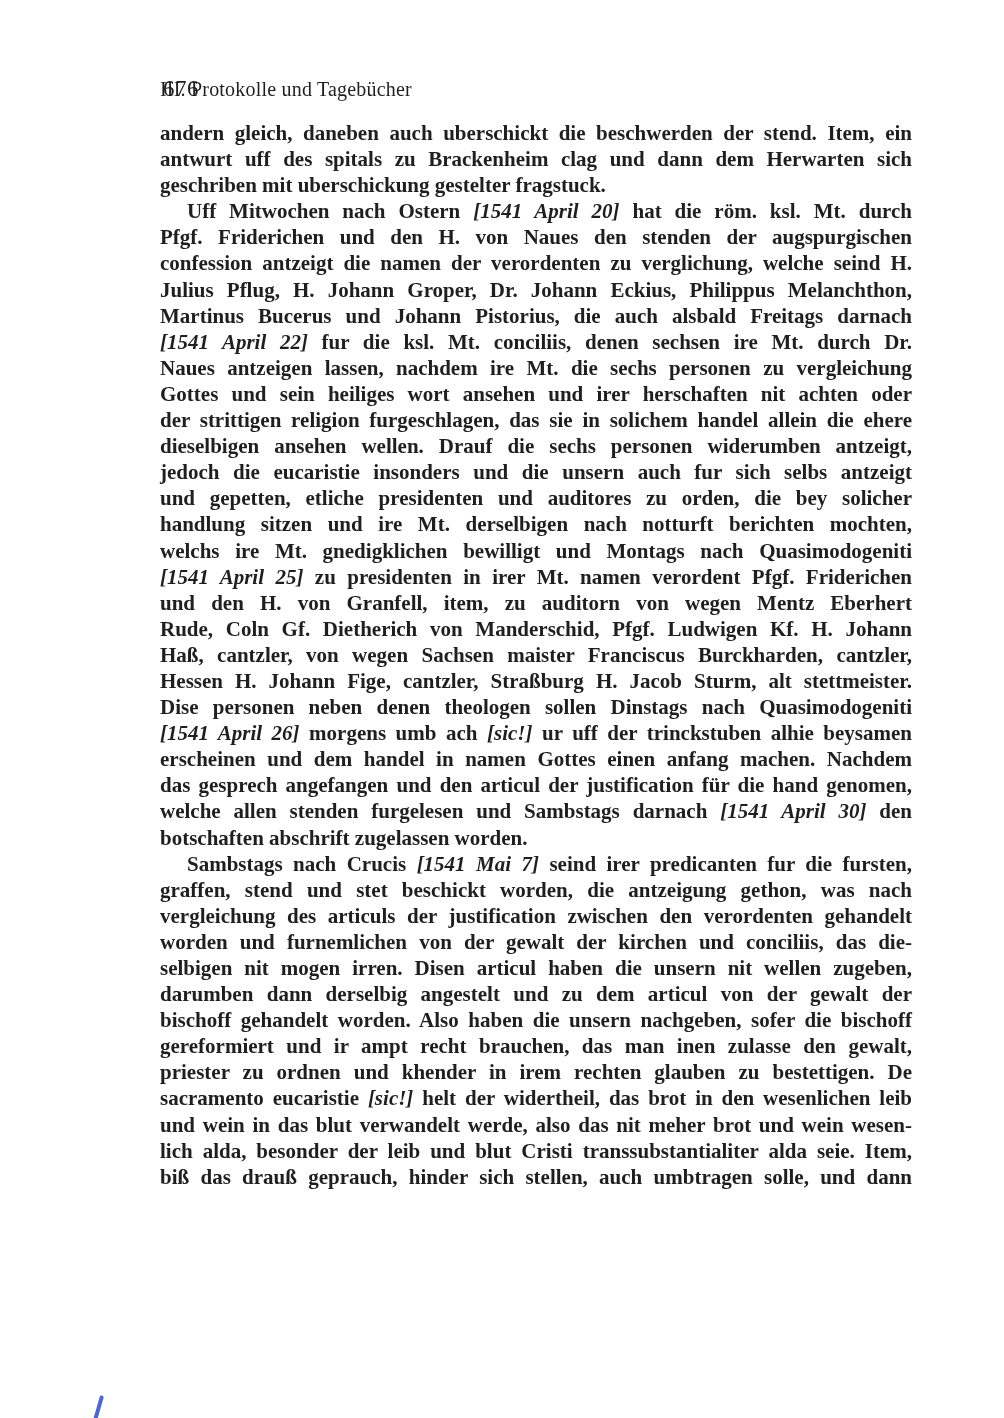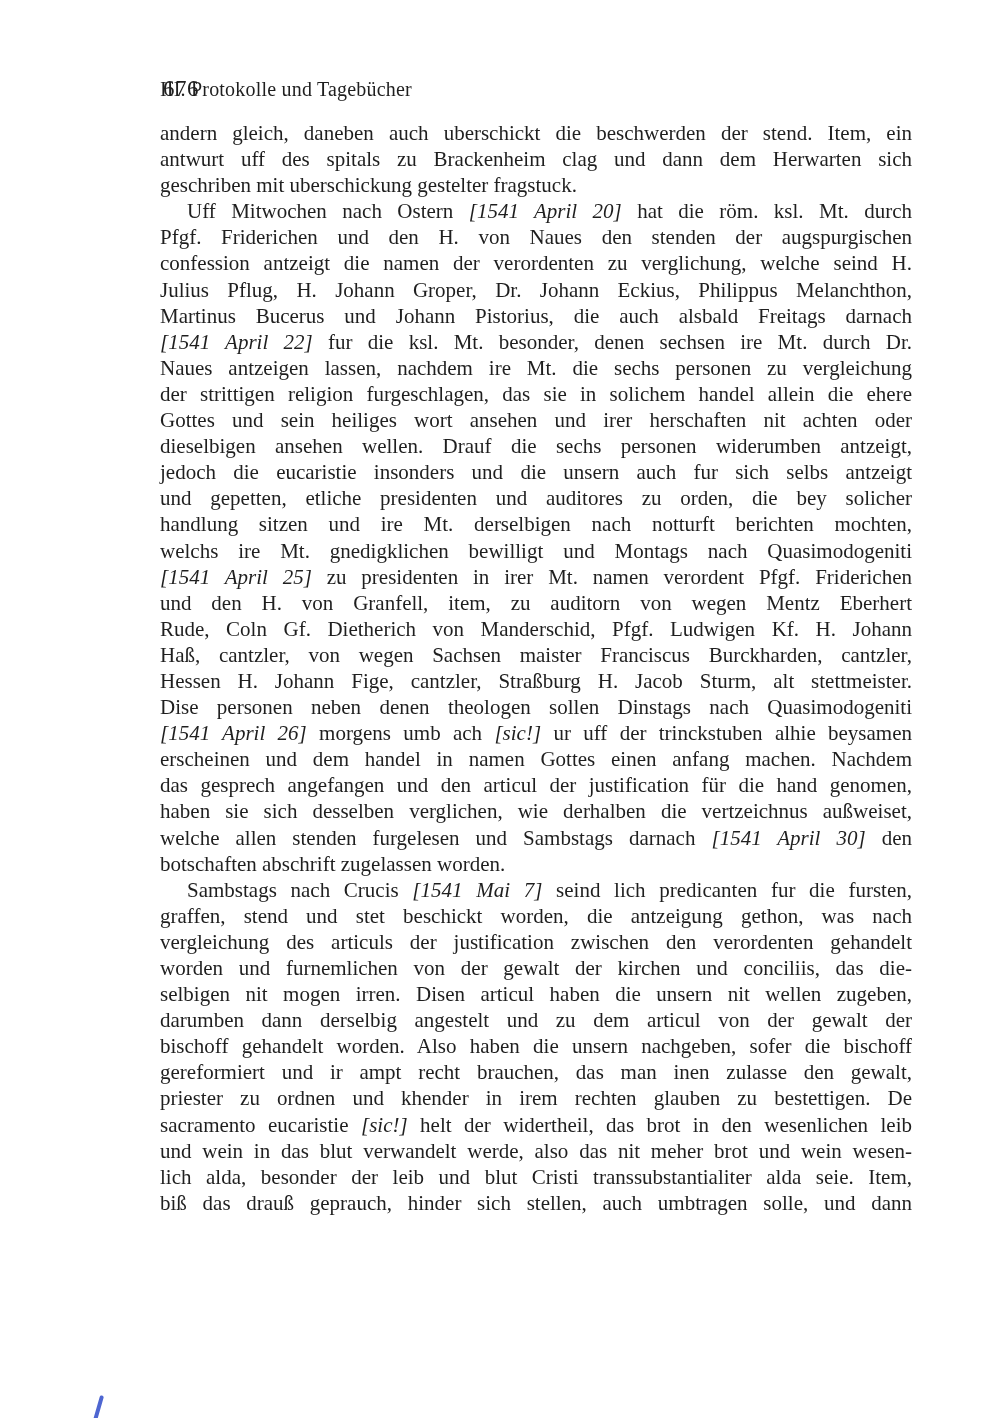--- a/index.html
+++ b/index.html
@@ -30,20 +30,21 @@
     position: absolute;
     left: 160px; top: 120px; width: 752px;
     font-size: 21px; line-height: 26.1px;
   }
   .line {
     height: 26.1px;
     white-space: nowrap;
     text-align: justify;
     text-align-last: justify;
     text-justify: inter-word;
+    font-weight: bold;
   }
   .line.end { text-align-last: left; }
   .line.indent { text-indent: 27px; }
   .it { font-style: italic; }
 
   .ink-mark {
     position: absolute;
     left: 96px; top: 1395px;
     width: 4px; height: 30px;
     background: #3b55cc;
@@ -64,42 +65,41 @@
 
   <div class="body-text">
       <div class="line"><span>andern gleich, daneben auch uberschickt die beschwerden der stend. Item, ein</span></div>
       <div class="line"><span>antwurt uff des spitals zu Brackenheim clag und dann dem Herwarten sich</span></div>
       <div class="line end"><span>geschriben mit uberschickung gestelter fragstuck.</span></div>
       <div class="line indent"><span>Uff Mitwochen nach Ostern </span><span class="it">[1541 April 20]</span><span> hat die röm. ksl. Mt. durch</span></div>
       <div class="line"><span>Pfgf. Friderichen und den H. von Naues den stenden der augspurgischen</span></div>
       <div class="line"><span>confession antzeigt die namen der verordenten zu verglichung, welche seind H.</span></div>
       <div class="line"><span>Julius Pflug, H. Johann Groper, Dr. Johann Eckius, Philippus Melanchthon,</span></div>
       <div class="line"><span>Martinus Bucerus und Johann Pistorius, die auch alsbald Freitags darnach</span></div>
-      <div class="line"><span class="it">[1541 April 22]</span><span> fur die ksl. Mt. besonder, denen sechsen ire Mt. durch Dr.</span></div>
+      <div class="line"><span class="it">[1541 April 22]</span><span> fur die ksl. Mt. conciliis, denen sechsen ire Mt. durch Dr.</span></div>
       <div class="line"><span>Naues antzeigen lassen, nachdem ire Mt. die sechs personen zu vergleichung</span></div>
+      <div class="line"><span>Gottes und sein heiliges wort ansehen und irer herschaften nit achten oder</span></div>
       <div class="line"><span>der strittigen religion furgeschlagen, das sie in solichem handel allein die ehere</span></div>
-      <div class="line"><span>Gottes und sein heiliges wort ansehen und irer herschaften nit achten oder</span></div>
       <div class="line"><span>dieselbigen ansehen wellen. Drauf die sechs personen widerumben antzeigt,</span></div>
       <div class="line"><span>jedoch die eucaristie insonders und die unsern auch fur sich selbs antzeigt</span></div>
       <div class="line"><span>und gepetten, etliche presidenten und auditores zu orden, die bey solicher</span></div>
       <div class="line"><span>handlung sitzen und ire Mt. derselbigen nach notturft berichten mochten,</span></div>
       <div class="line"><span>welchs ire Mt. gnedigklichen bewilligt und Montags nach Quasimodogeniti</span></div>
       <div class="line"><span class="it">[1541 April 25]</span><span> zu presidenten in irer Mt. namen verordent Pfgf. Friderichen</span></div>
       <div class="line"><span>und den H. von Granfell, item, zu auditorn von wegen Mentz Eberhert</span></div>
       <div class="line"><span>Rude, Coln Gf. Dietherich von Manderschid, Pfgf. Ludwigen Kf. H. Johann</span></div>
       <div class="line"><span>Haß, cantzler, von wegen Sachsen maister Franciscus Burckharden, cantzler,</span></div>
       <div class="line"><span>Hessen H. Johann Fige, cantzler, Straßburg H. Jacob Sturm, alt stettmeister.</span></div>
       <div class="line"><span>Dise personen neben denen theologen sollen Dinstags nach Quasimodogeniti</span></div>
       <div class="line"><span class="it">[1541 April 26]</span><span> morgens umb ach </span><span class="it">[sic!]</span><span> ur uff der trinckstuben alhie beysamen</span></div>
       <div class="line"><span>erscheinen und dem handel in namen Gottes einen anfang machen. Nachdem</span></div>
       <div class="line"><span>das gesprech angefangen und den articul der justification für die hand genomen,</span></div>
-      <div class="line"><span>haben sie sich desselben verglichen, wie derhalben die vertzeichnus außweiset,</span></div>
       <div class="line"><span>welche allen stenden furgelesen und Sambstags darnach </span><span class="it">[1541 April 30]</span><span> den</span></div>
       <div class="line end"><span>botschaften abschrift zugelassen worden.</span></div>
-      <div class="line indent"><span>Sambstags nach Crucis </span><span class="it">[1541 Mai 7]</span><span> seind lich predicanten fur die fursten,</span></div>
+      <div class="line indent"><span>Sambstags nach Crucis </span><span class="it">[1541 Mai 7]</span><span> seind irer predicanten fur die fursten,</span></div>
       <div class="line"><span>graffen, stend und stet beschickt worden, die antzeigung gethon, was nach</span></div>
       <div class="line"><span>vergleichung des articuls der justification zwischen den verordenten gehandelt</span></div>
       <div class="line"><span>worden und furnemlichen von der gewalt der kirchen und conciliis, das die-</span></div>
       <div class="line"><span>selbigen nit mogen irren. Disen articul haben die unsern nit wellen zugeben,</span></div>
       <div class="line"><span>darumben dann derselbig angestelt und zu dem articul von der gewalt der</span></div>
       <div class="line"><span>bischoff gehandelt worden. Also haben die unsern nachgeben, sofer die bischoff</span></div>
       <div class="line"><span>gereformiert und ir ampt recht brauchen, das man inen zulasse den gewalt,</span></div>
       <div class="line"><span>priester zu ordnen und khender in irem rechten glauben zu bestettigen. De</span></div>
       <div class="line"><span>sacramento eucaristie </span><span class="it">[sic!]</span><span> helt der widertheil, das brot in den wesenlichen leib</span></div>
       <div class="line"><span>und wein in das blut verwandelt werde, also das nit meher brot und wein wesen-</span></div>

